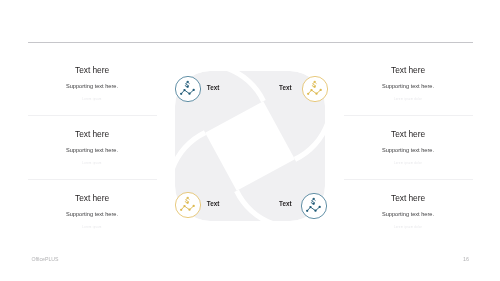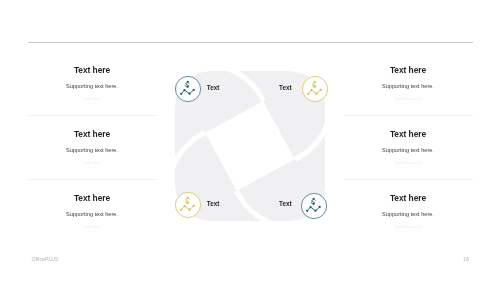--- a/index.html
+++ b/index.html
@@ -5,21 +5,21 @@
   html,body{margin:0;padding:0;}
   body{width:500px;height:281px;background:#ffffff;overflow:hidden;
        font-family:"Liberation Sans",sans-serif;}
   .slide{position:relative;width:500px;height:281px;background:#fff;}
 
   .top-rule{position:absolute;left:27.5px;top:42px;width:445px;height:1px;background:#c6c6ca;}
 
   .pinwheel{position:absolute;left:175px;top:71px;width:150px;height:150px;display:block;}
 
   .blk{position:absolute;width:129px;text-align:center;}
-  .blk .t1{font-size:8.4px;font-weight:bold;color:#221f20;line-height:9px;letter-spacing:-0.05px;}
+  .blk .t1{font-size:8.4px;font-weight:normal;color:#221f20;line-height:9px;letter-spacing:-0.05px;}
   .blk .t2{font-size:5.6px;color:#3c3c3e;line-height:7px;margin-top:7.6px;}
   .blk .t3{font-size:2.7px;color:#e6e6e9;line-height:4px;margin-top:8.3px;letter-spacing:0.35px;}
 
   .divider{position:absolute;height:1px;width:129px;background:#f0f0f2;}
 
   .iconwrap{position:absolute;width:26px;height:26px;}
   .circ{width:26px;height:26px;display:block;}
   .lbl{position:absolute;font-size:6.3px;font-weight:bold;color:#221f20;line-height:7px;white-space:nowrap;}
 
   .footer-brand{position:absolute;left:31.5px;top:256.2px;font-size:5.2px;color:#b2b2b4;line-height:6px;}

